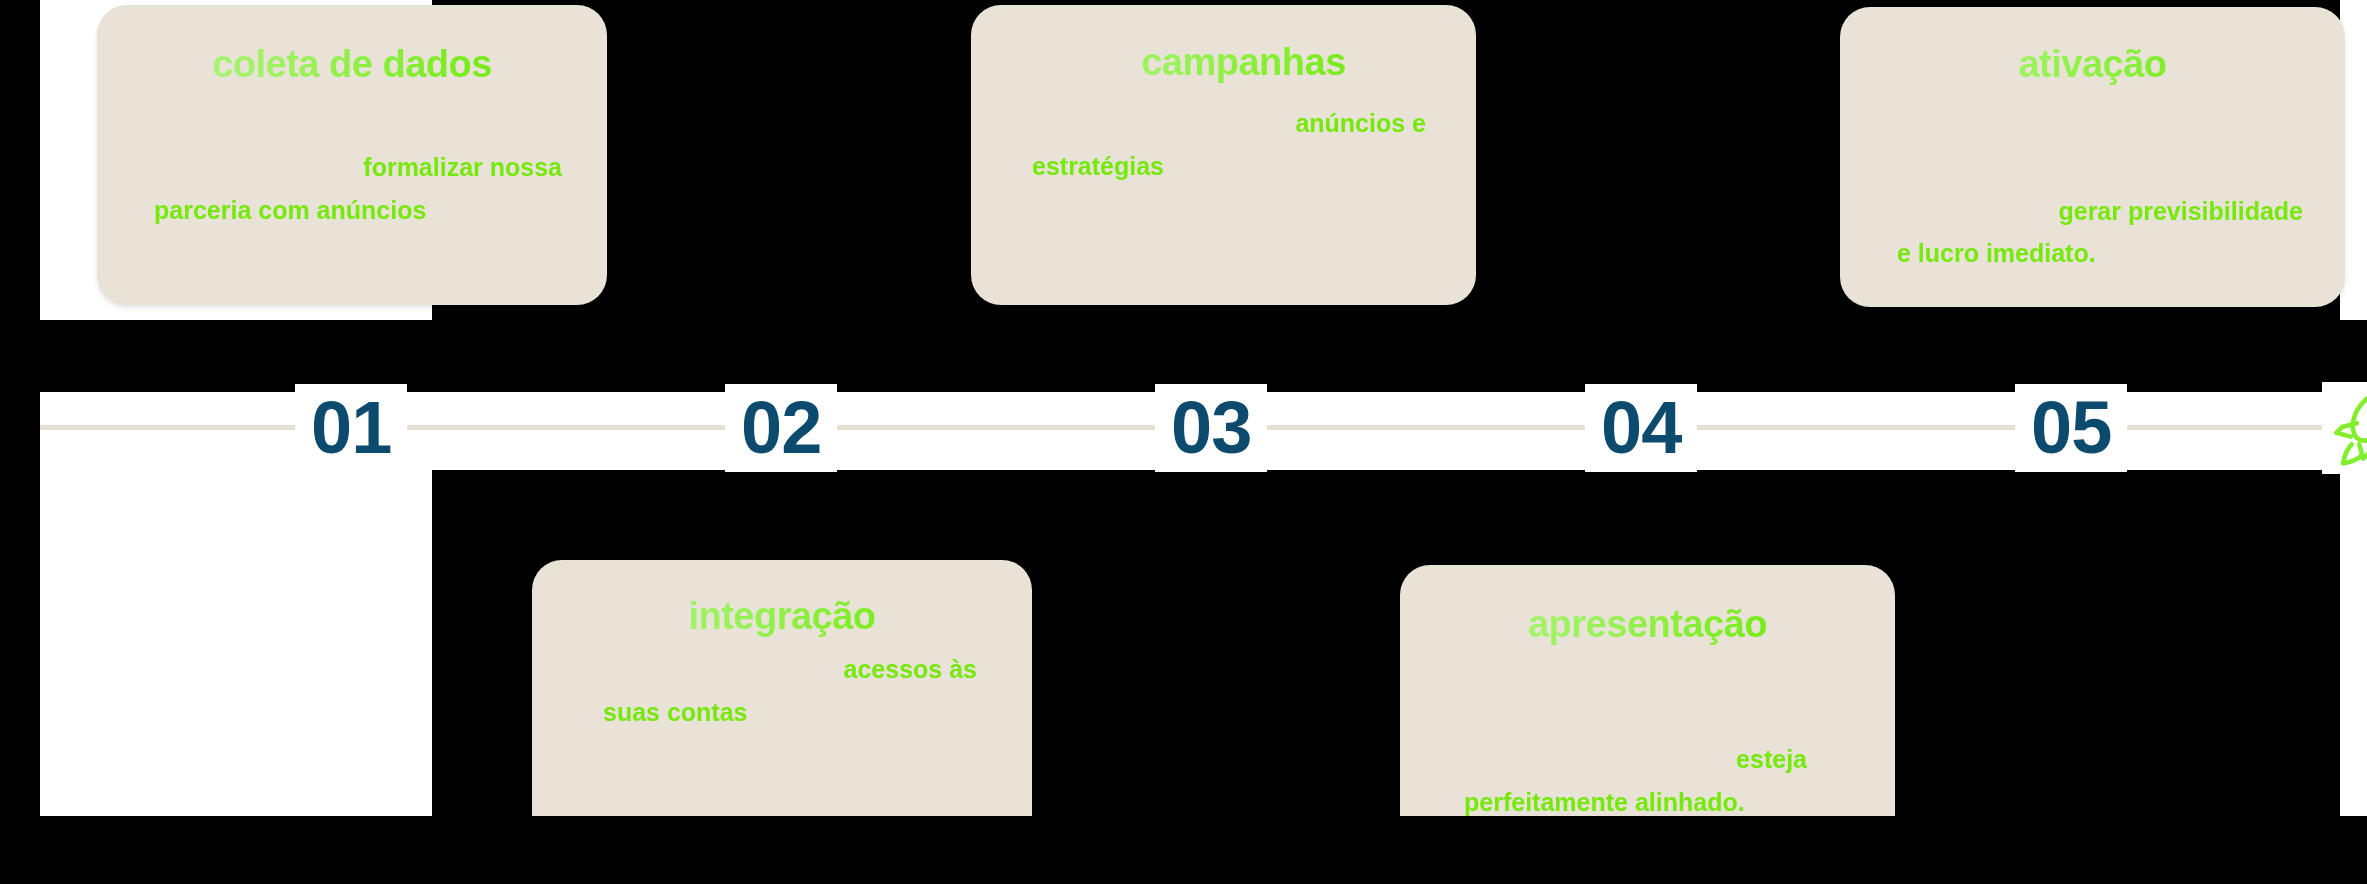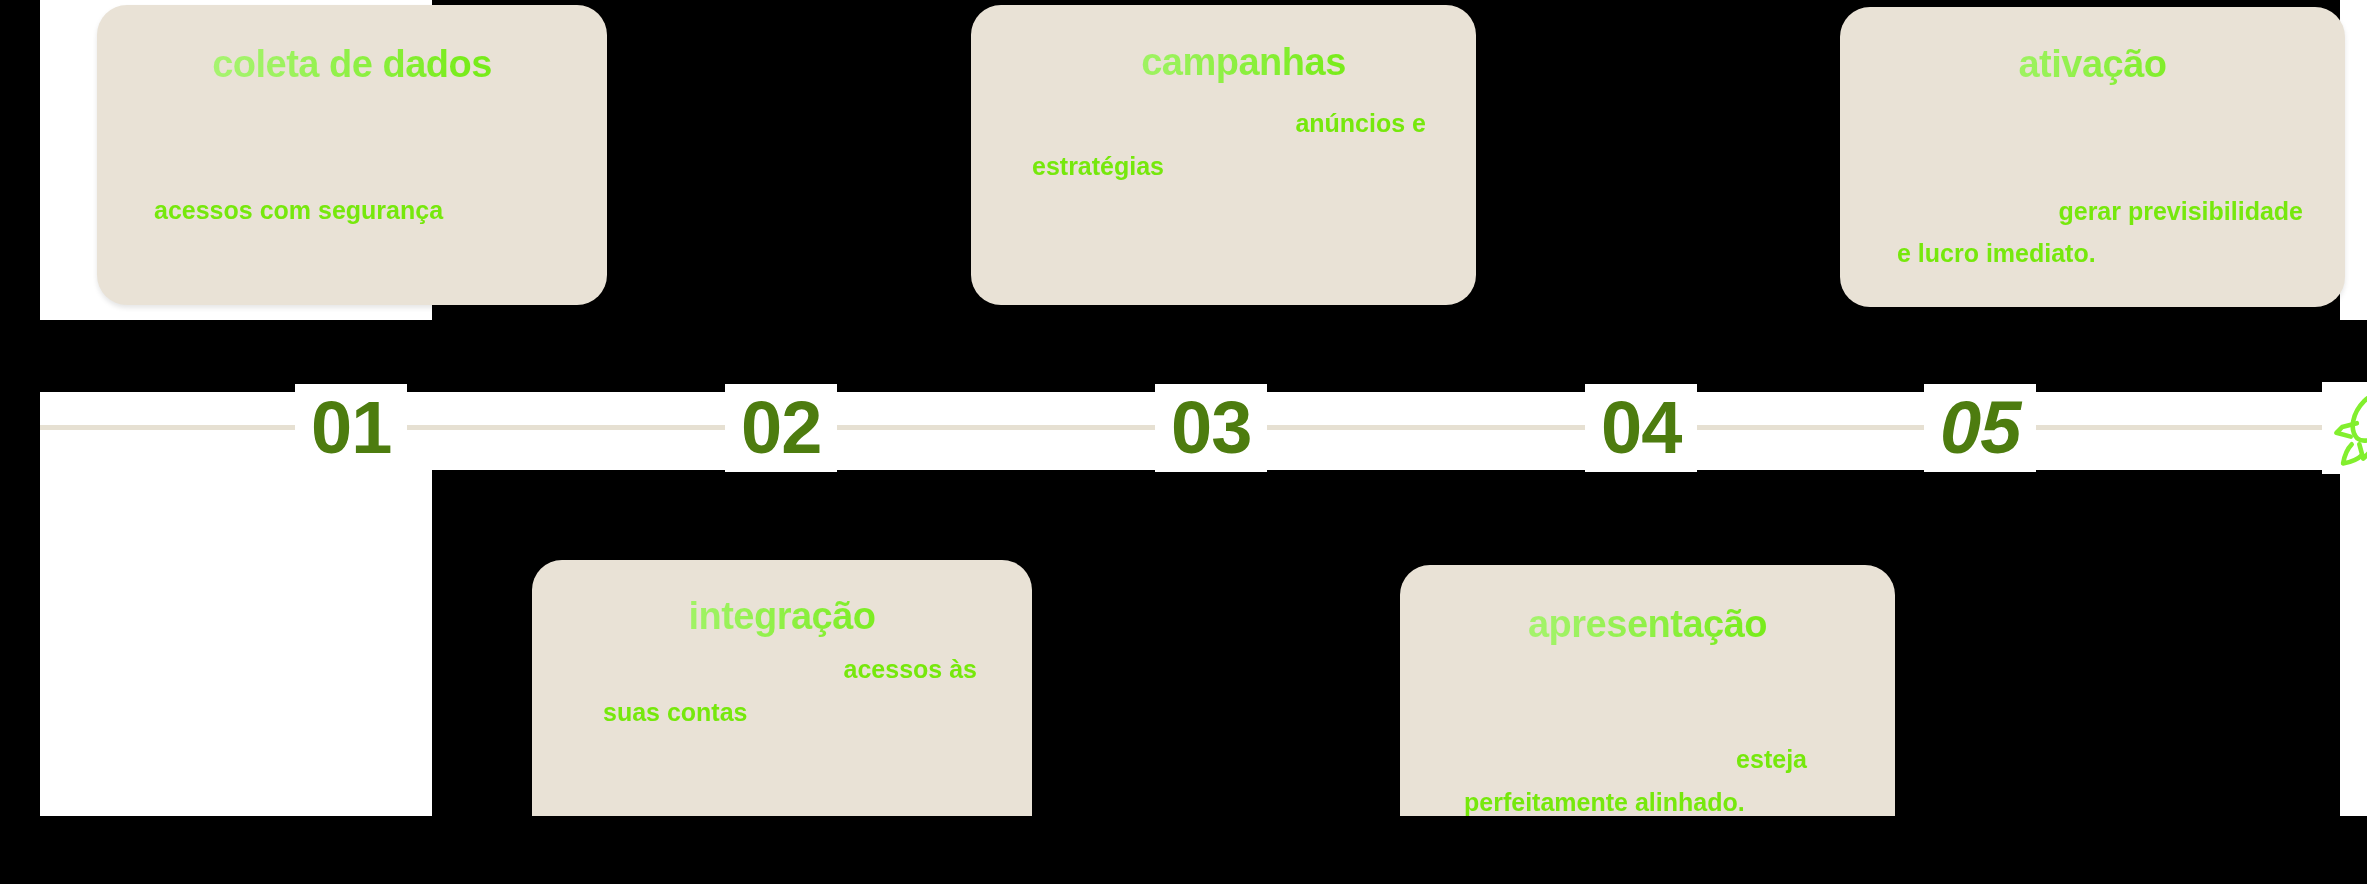--- a/index.html
+++ b/index.html
@@ -76,21 +76,21 @@
 
   
   .step-num {
     position: absolute;
     top: 384px;
     height: 88px;
     line-height: 88px;
     font-size: 74px;
     font-weight: 700;
     letter-spacing: -1px;
-    color: #4d7c0f;
+    color: #0c4a6e;
     background: #ffffff;
     padding: 0 16px;
     text-align: center;
     white-space: nowrap;
   }
 
   
   .rocket {
     position: absolute;
     left: 2282px;
@@ -144,21 +144,22 @@
 
   <div class="white-left-top"></div>
   <div class="white-left-bottom"></div>
   <div class="white-right-top"></div>
   <div class="white-right-bottom"></div>
   <div class="rail-band"></div>
   <div class="rail-line"></div>
 
   <div class="card" style="left:57px; top:5px; width:510px; height:300px;">
     <div class="card-title" style="top:38px;">coleta de dados</div>
-    <div class="body-line left" style="left:38px; right:0; top:191px;">acessos com segurança</div>
+    <div class="body-line right" style="left:0; right:45px; top:148px;">formalizar nossa</div>
+    <div class="body-line left" style="left:38px; right:0; top:191px;">parceria com anúncios</div>
   </div>
 
   <div class="card" style="left:931px; top:5px; width:505px; height:300px;">
     <div class="card-title" style="top:36px;padding-left:40px;">campanhas</div>
     <div class="body-line right" style="left:0; right:50px; top:104px;">anúncios  e</div>
     <div class="body-line left" style="left:42px; right:0; top:147px;">estratégias</div>
   </div>
 
   <div class="card" style="left:1800px; top:7px; width:505px; height:300px;">
     <div class="card-title" style="top:36px;">ativação</div>
@@ -175,21 +176,21 @@
   <div class="card" style="left:1360px; top:565px; width:495px; height:305px;">
     <div class="card-title" style="top:38px;">apresentação</div>
     <div class="body-line right" style="left:0; right:88px; top:180px;">esteja</div>
     <div class="body-line left" style="left:45px; right:0; top:223px;">perfeitamente alinhado.</div>
   </div>
 
   <div class="step-num" style="left:255px;">01</div>
   <div class="step-num" style="left:685px;">02</div>
   <div class="step-num" style="left:1115px;">03</div>
   <div class="step-num" style="left:1545px;">04</div>
-  <div class="step-num" style="left:1884px;font-style:italic;">05</div>
+  <div class="step-num" style="left:1975px;">05</div>
 
   <div class="rocket">
     <svg width="92" height="92" viewBox="0 0 48 48" fill="none" stroke="#82ef2e" stroke-width="2.4" stroke-linecap="round" stroke-linejoin="round">
       <path d="M18.5 29.5 C14 25 16 16 22 10 C27 5 34 3.5 41.5 4.5 C42.5 12 41 19 36 24 C30 30 21.5 32 18.5 29.5 Z"></path>
       <circle cx="31" cy="14.5" r="4.2"></circle>
       <path d="M18.2 21.5 L10.5 23.5 L7.5 26.5 L15 28.5"></path>
       <path d="M26.5 29.5 L24.5 37 L21.5 40 L19.5 32.5"></path>
       <path d="M15.5 32.5 C13 35 11.5 39.5 11 42.5 C14 42 18.5 40.5 21 38"></path>
     </svg>
   </div>

